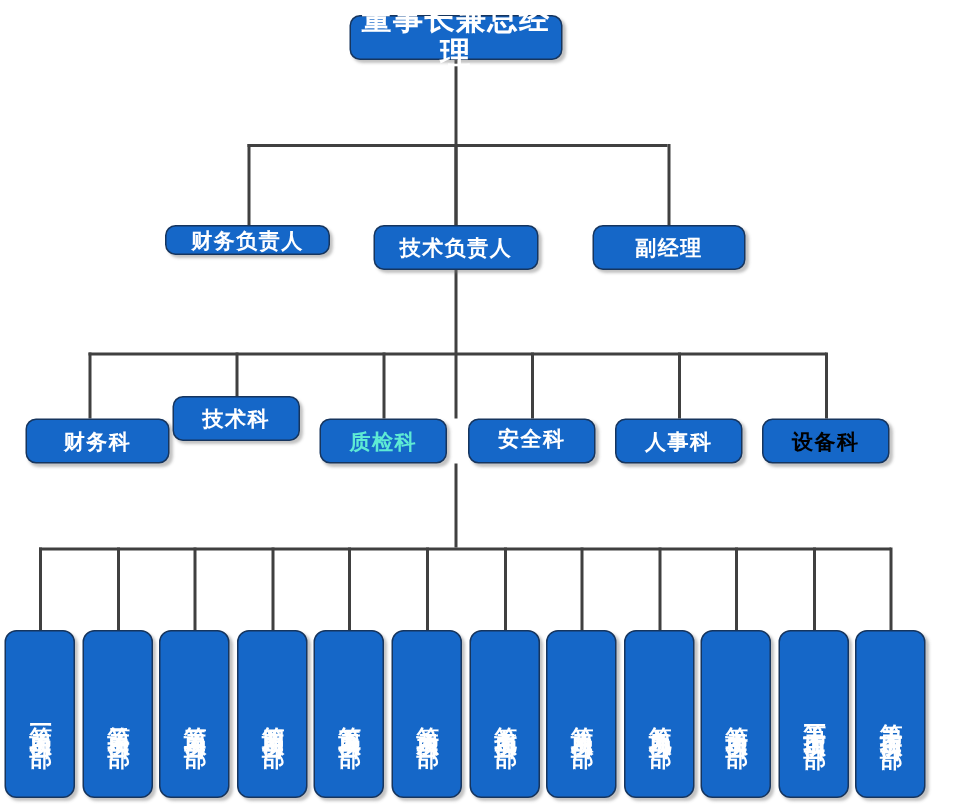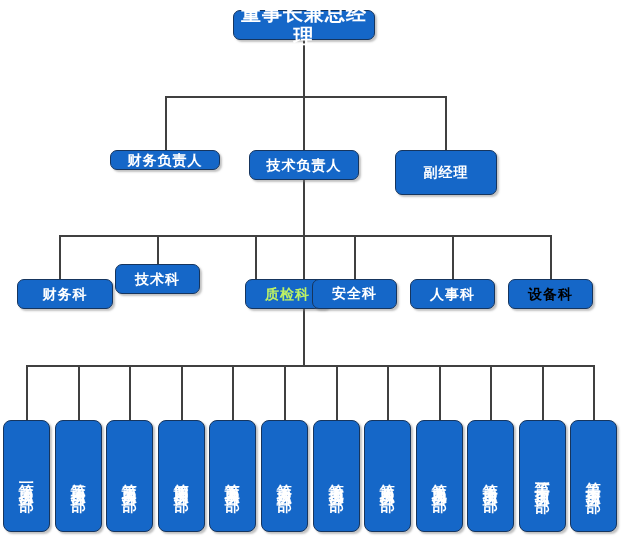--- a/index.html
+++ b/index.html
@@ -85,24 +85,24 @@
       <div class="line v" style="left: 387px; top: 365px; height: 55px; background: rgb(64, 64, 64);"></div>
       <div class="line v" style="left: 439px; top: 365px; height: 55px; background: rgb(64, 64, 64);"></div>
       <div class="line v" style="left: 490px; top: 365px; height: 55px; background: rgb(64, 64, 64);"></div>
       <div class="line v" style="left: 542px; top: 365px; height: 55px; background: rgb(64, 64, 64);"></div>
       <div class="line v" style="left: 593px; top: 365px; height: 55px; background: rgb(64, 64, 64);"></div>
     </div>
   <div id="node-layer">
       <div class="node l0" style="left: 233px; top: 10px; width: 142px; height: 30px; background: rgb(21, 103, 200); border-color: rgb(22, 53, 94); color: rgb(255, 255, 255);">董事长兼总经理</div>
       <div class="node l1" style="left: 110px; top: 150px; width: 110px; height: 20px; background: rgb(21, 103, 200); border-color: rgb(22, 53, 94); color: rgb(255, 255, 255);">财务负责人</div>
       <div class="node l1" style="left: 249px; top: 150px; width: 110px; height: 30px; background: rgb(21, 103, 200); border-color: rgb(22, 53, 94); color: rgb(255, 255, 255);">技术负责人</div>
-      <div class="node l1" style="left: 395px; top: 150px; width: 102px; height: 45px; background: rgb(21, 103, 200); border-color: rgb(22, 53, 94); color: rgb(255, 255, 255);">副经理</div>
+      <div class="node l1" style="left: 395px; top: 150px; width: 102px; height: 30px; background: rgb(21, 103, 200); border-color: rgb(22, 53, 94); color: rgb(255, 255, 255);">副经理</div>
       <div class="node l2" style="left: 17px; top: 279px; width: 96px; height: 30px; background: rgb(21, 103, 200); border-color: rgb(22, 53, 94); color: rgb(255, 255, 255);">财务科</div>
       <div class="node l2" style="left: 115px; top: 264px; width: 85px; height: 30px; background: rgb(21, 103, 200); border-color: rgb(22, 53, 94); color: rgb(255, 255, 255);">技术科</div>
-      <div class="node l2" style="left: 213px; top: 279px; width: 85px; height: 30px; background: rgb(21, 103, 200); border-color: rgb(22, 53, 94); color: #bef264; margin-left: 32px;">质检科</div>
+      <div class="node l2" style="left: 213px; top: 279px; width: 85px; height: 30px; background: rgb(21, 103, 200); border-color: rgb(22, 53, 94); color: #5eead4;">质检科</div>
       <div class="node l2" style="left: 312px; top: 279px; width: 85px; height: 30px; background: rgb(21, 103, 200); border-color: rgb(22, 53, 94); color: rgb(255, 255, 255); font-family: Liberation Serif, serif;">安全科</div>
       <div class="node l2" style="left: 410px; top: 279px; width: 85px; height: 30px; background: rgb(21, 103, 200); border-color: rgb(22, 53, 94); color: #ffffff;">人事科</div>
       <div class="node l2" style="left: 508px; top: 279px; width: 85px; height: 30px; background: rgb(21, 103, 200); border-color: rgb(22, 53, 94); color: #000000;">设备科</div>
       <div class="node l3" style="left: 3px; top: 420px; width: 47px; height: 112px; background: rgb(21, 103, 200); border-color: rgb(22, 53, 94); color: rgb(255, 255, 255);">第一项目部</div>
       <div class="node l3" style="left: 55px; top: 420px; width: 47px; height: 112px; background: rgb(21, 103, 200); border-color: rgb(22, 53, 94); color: rgb(255, 255, 255);">第二项目部</div>
       <div class="node l3" style="left: 106px; top: 420px; width: 47px; height: 112px; background: rgb(21, 103, 200); border-color: rgb(22, 53, 94); color: rgb(255, 255, 255);">第三项目部</div>
       <div class="node l3" style="left: 158px; top: 420px; width: 47px; height: 112px; background: rgb(21, 103, 200); border-color: rgb(22, 53, 94); color: rgb(255, 255, 255);">第四项目部</div>
       <div class="node l3" style="left: 209px; top: 420px; width: 47px; height: 112px; background: rgb(21, 103, 200); border-color: rgb(22, 53, 94); color: rgb(255, 255, 255);">第五项目部</div>
       <div class="node l3" style="left: 261px; top: 420px; width: 47px; height: 112px; background: rgb(21, 103, 200); border-color: rgb(22, 53, 94); color: rgb(255, 255, 255);">第六项目部</div>
       <div class="node l3" style="left: 313px; top: 420px; width: 47px; height: 112px; background: rgb(21, 103, 200); border-color: rgb(22, 53, 94); color: rgb(255, 255, 255);">第七项目部</div>

